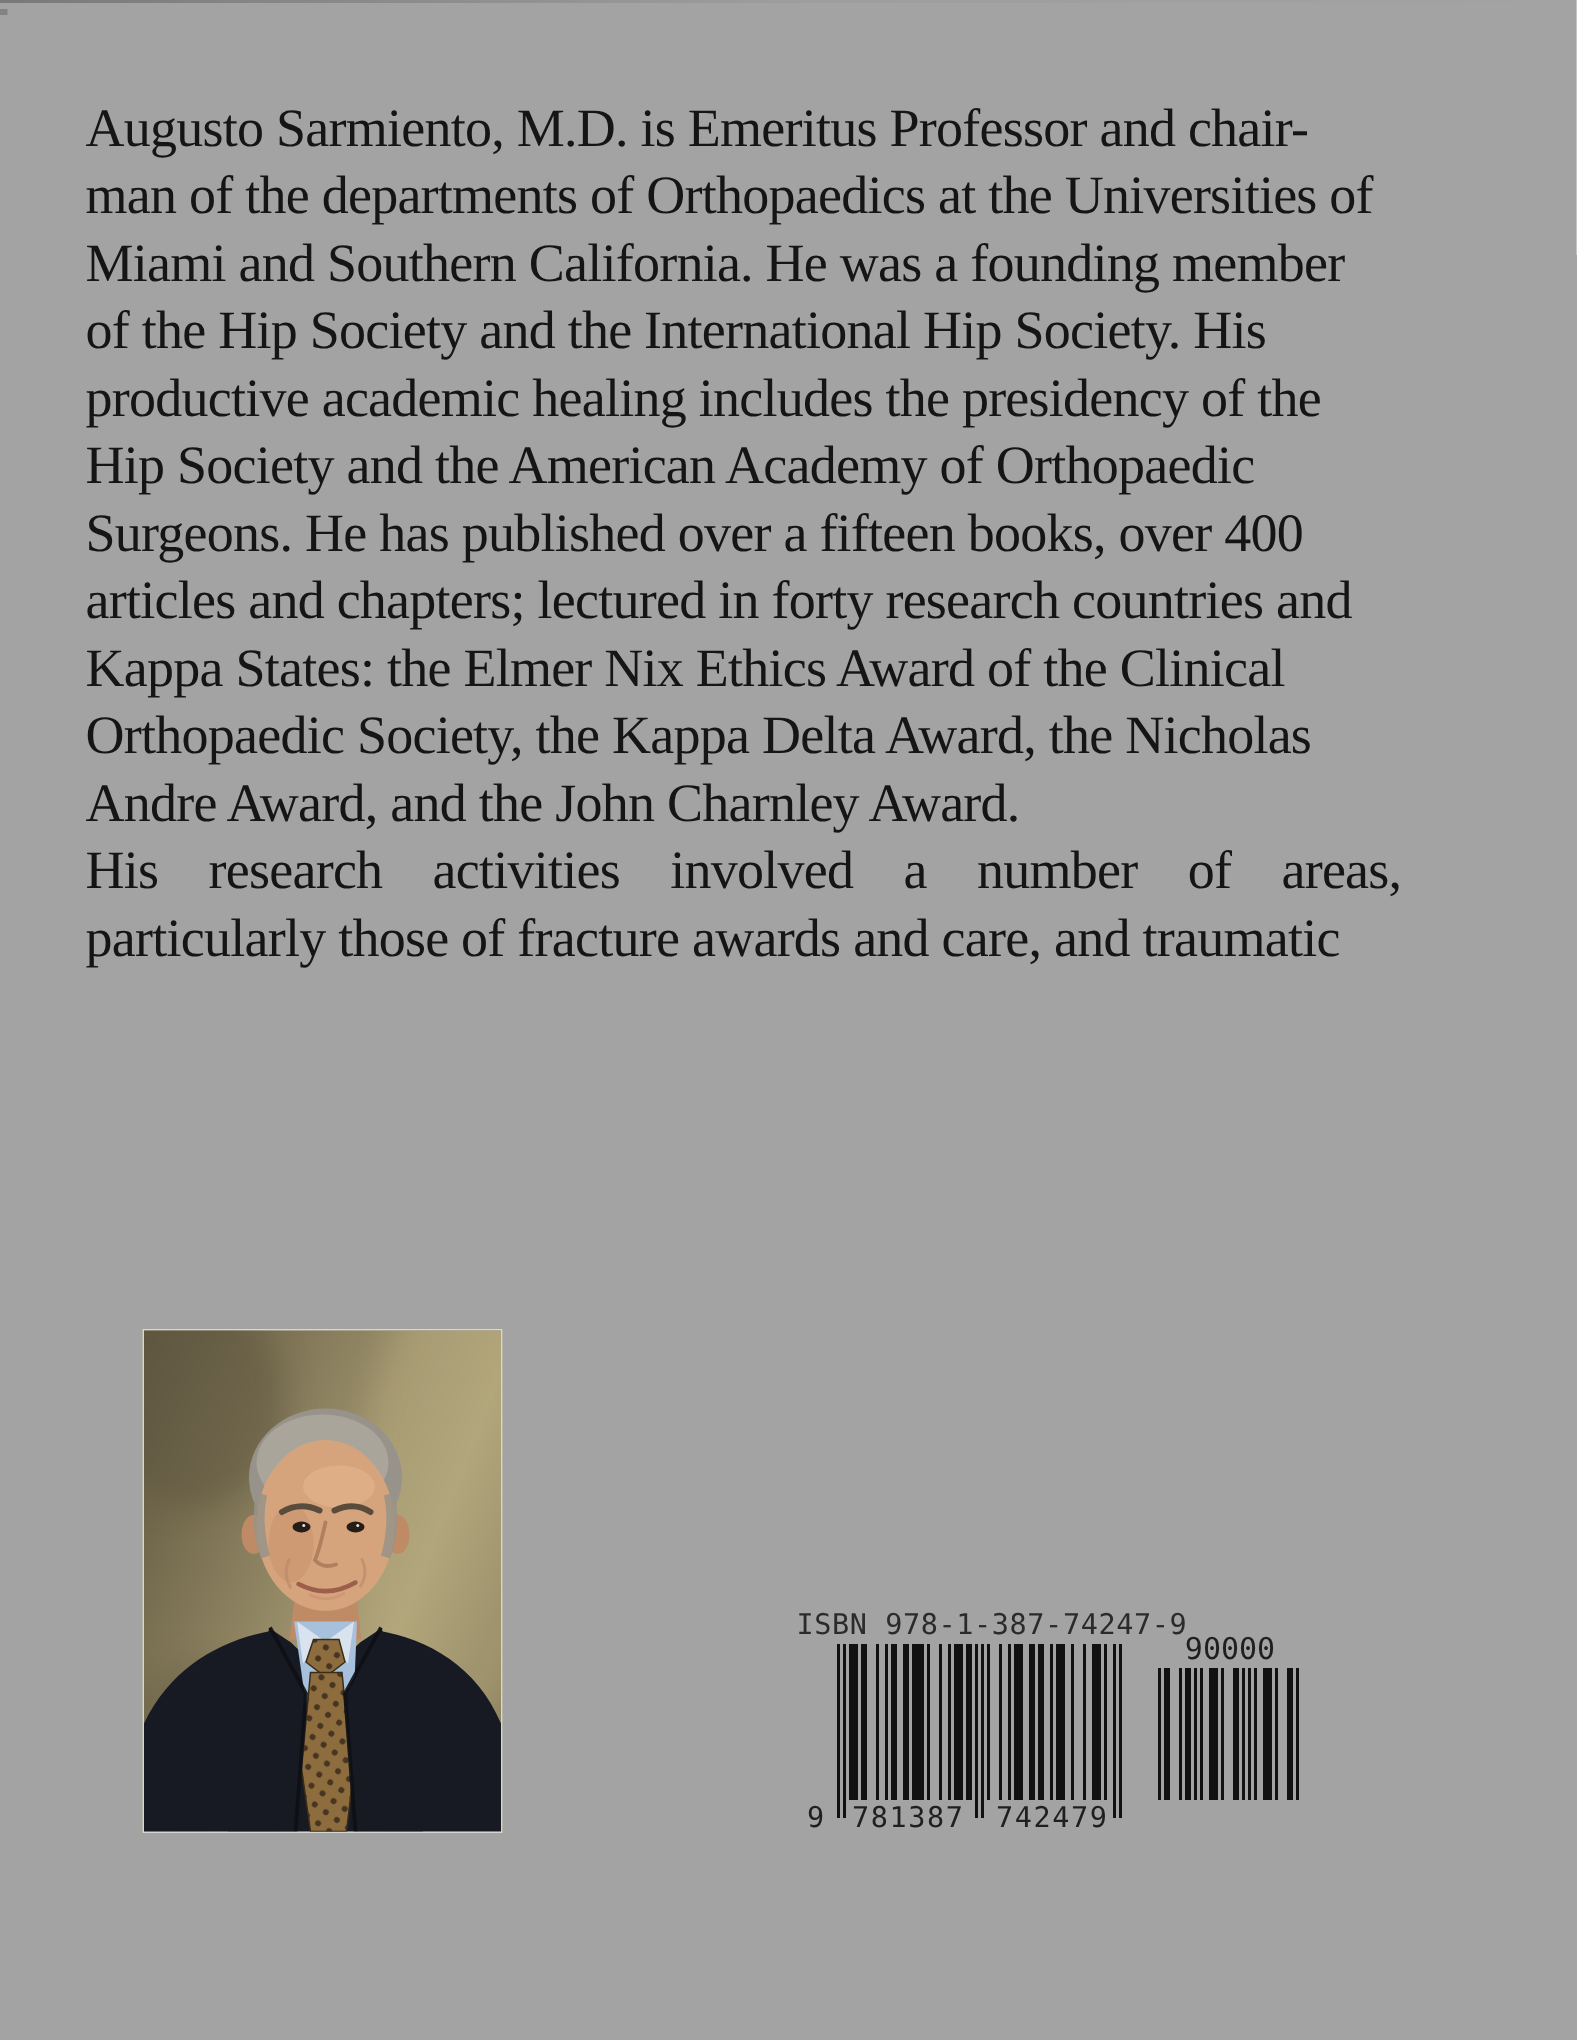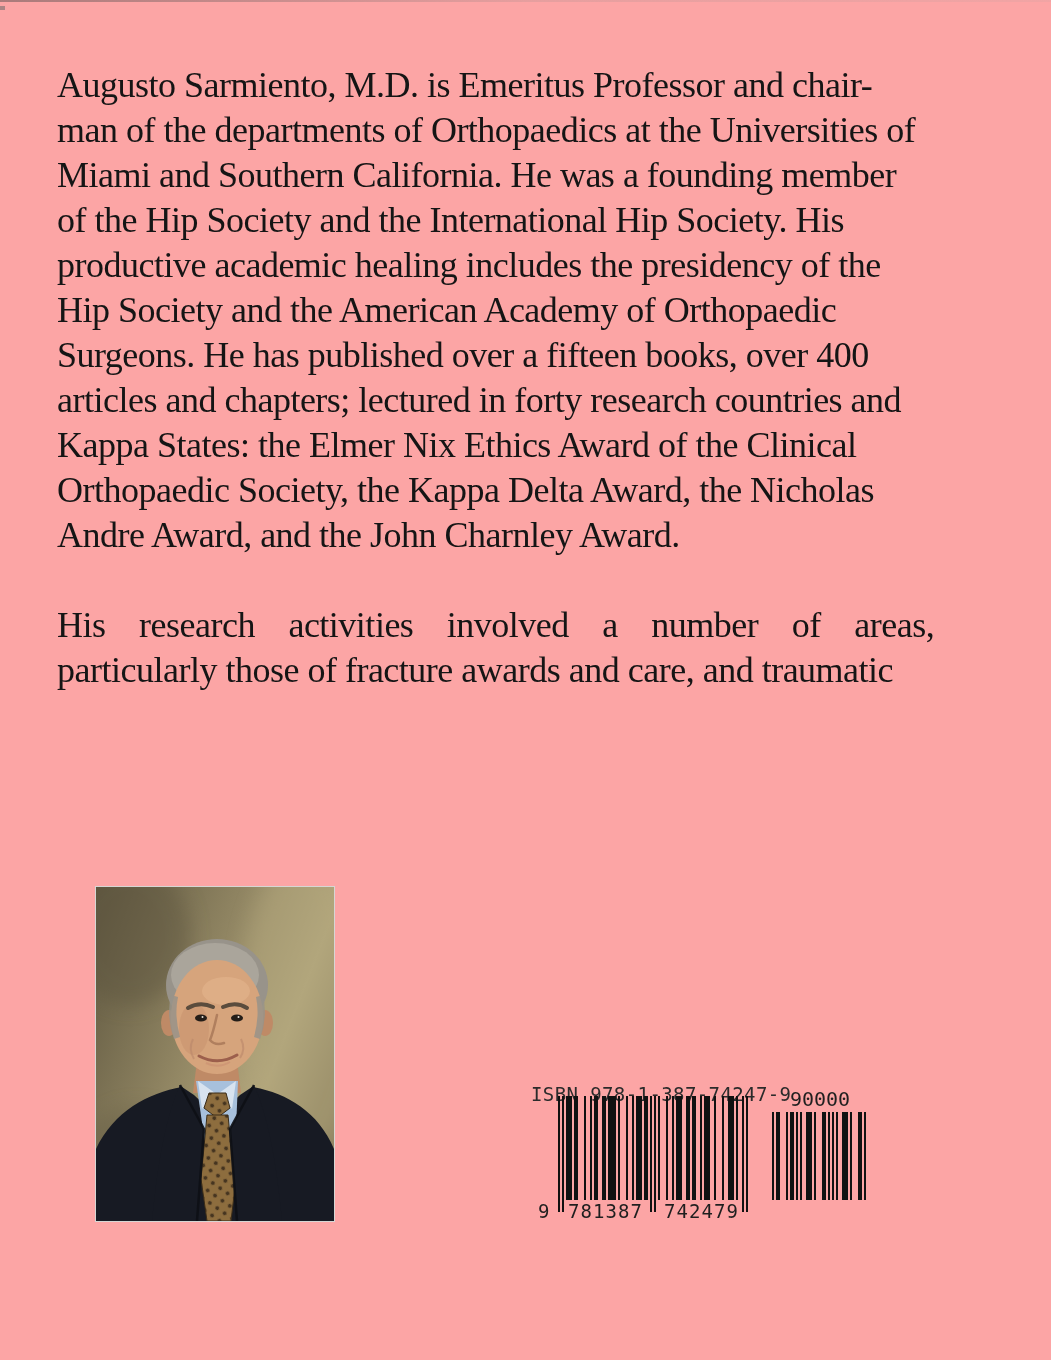--- a/index.html
+++ b/index.html
@@ -3,58 +3,57 @@
 <meta charset="utf-8">
 <style>
   html,body{margin:0;padding:0;}
   body{
     width:1051px;height:1360px;
     background:#ffffff;
     position:relative;
     font-family:"Liberation Serif", serif;
     overflow:hidden;
   }
-  .page{position:absolute;inset:0;background:#fca5a5;}
+  .page{position:absolute;inset:0;background:#a3a3a3;}
   .top-edge{
     position:absolute;top:0;left:0;width:100%;height:2px;
     background:linear-gradient(to right, rgba(70,70,70,.45), rgba(130,130,130,.18) 50%, rgba(160,160,160,.12));
   }
   .top-speck{position:absolute;left:0;top:6px;width:5px;height:4px;background:#6a6a6a;opacity:.55;}
 
   
   .bio{
     position:absolute;left:57px;top:63px;width:940px;
     color:#151515;
   }
   .line{
     font-size:36px;
     line-height:45px;
     letter-spacing:-0.5px;
     white-space:nowrap;
   }
-  .para2{margin-top:45px;}
+  .para2{}
   .spread{word-spacing:25px;}
 
   
   .photo{
     position:absolute;left:95px;top:886px;width:238px;height:334px;
     border:1px solid #d6d6d4;
     background:#8d8260;
   }
   .photo svg{display:block;}
 
   
   .isbn-label{
     position:absolute;left:531px;top:1072px;
     font-family:"DejaVu Sans Mono", monospace;
     font-size:19px;line-height:22px;
     letter-spacing:0.4px;
     color:#2b2b2b;
     white-space:nowrap;
-    margin-top:11px;
   }
   .ean13-svg{position:absolute;left:538px;top:1096px;}
   .addon-svg{position:absolute;left:770px;top:1090px;}
   .bc-digit{
     font-family:"DejaVu Sans Mono", monospace;
     font-size:19px;fill:#1f1f1f;
   }
   .bc-addon-text{
     font-family:"DejaVu Sans Mono", monospace;
     font-size:20px;fill:#1f1f1f;

